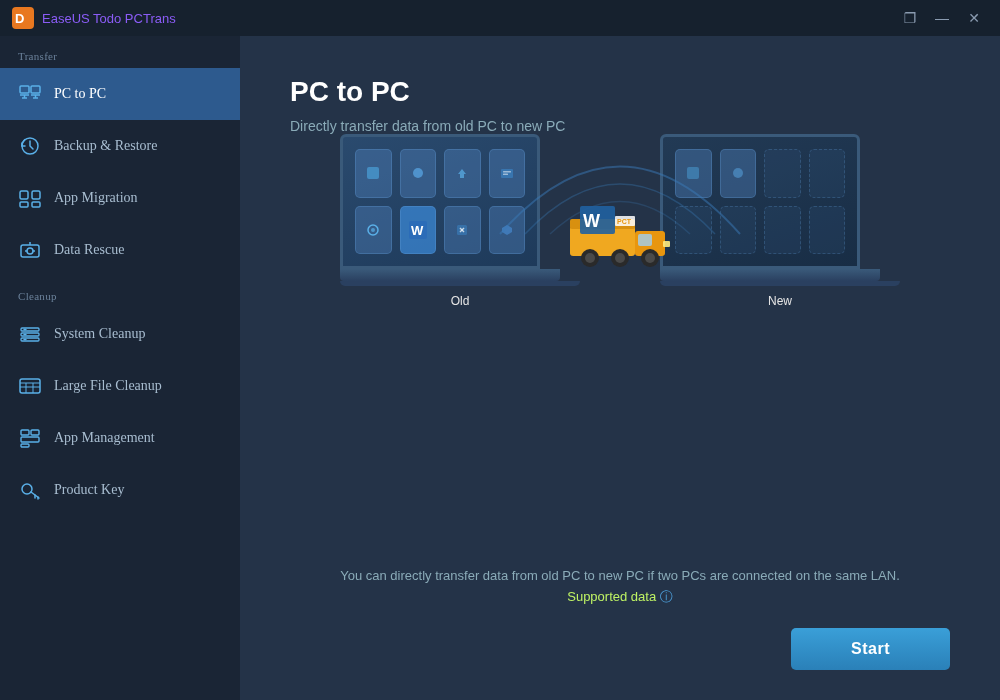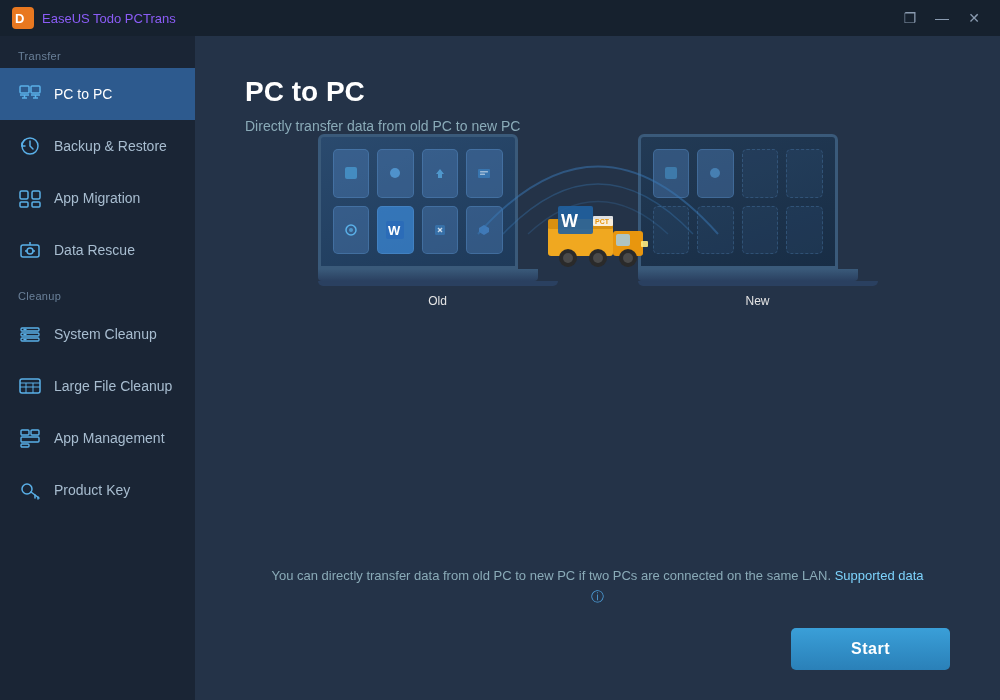--- a/index.html
+++ b/index.html
@@ -57,26 +57,27 @@
 
     
     .main-layout {
       display: flex;
       flex: 1;
       overflow: hidden;
     }
 
     
     .sidebar {
-      width: 195px;
+      width: 240px;
       background: #1a2535;
       flex-shrink: 0;
       display: flex;
       flex-direction: column;
       overflow-y: auto;
+      font-family: Liberation Serif, serif;
     }
     .sidebar-section-label {
       color: #6a8099;
       font-size: 11px;
       padding: 14px 18px 6px 18px;
       text-transform: none;
       letter-spacing: 0.3px;
     }
     .sidebar-item {
       display: flex;
@@ -216,21 +217,21 @@
       text-align: center;
       margin-top: 20px;
       padding: 0 20px;
     }
     .description-text {
       color: #8aabb8;
       font-size: 13px;
       line-height: 1.6;
     }
     .description-link {
-      color: #7dd3fc;
+      color: #bef264;
       cursor: pointer;
       text-decoration: none;
     }
 
     
     .start-btn-container {
       display: flex;
       justify-content: flex-end;
       margin-top: 20px;
     }

